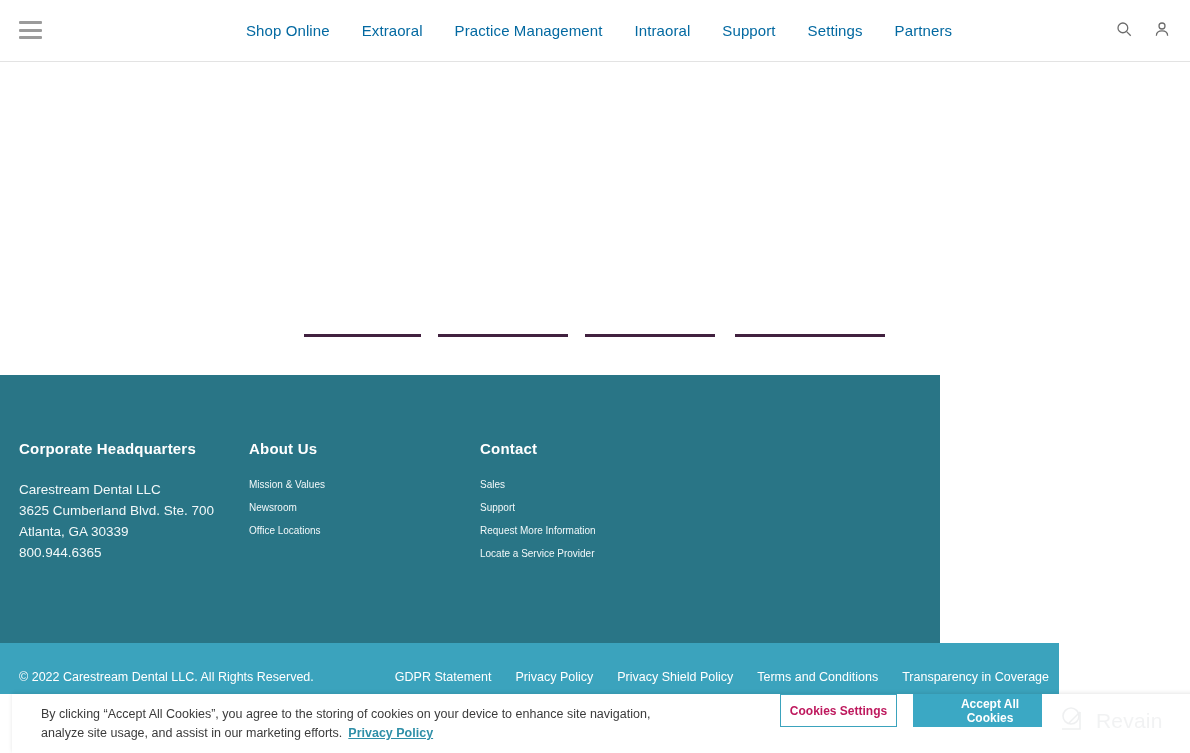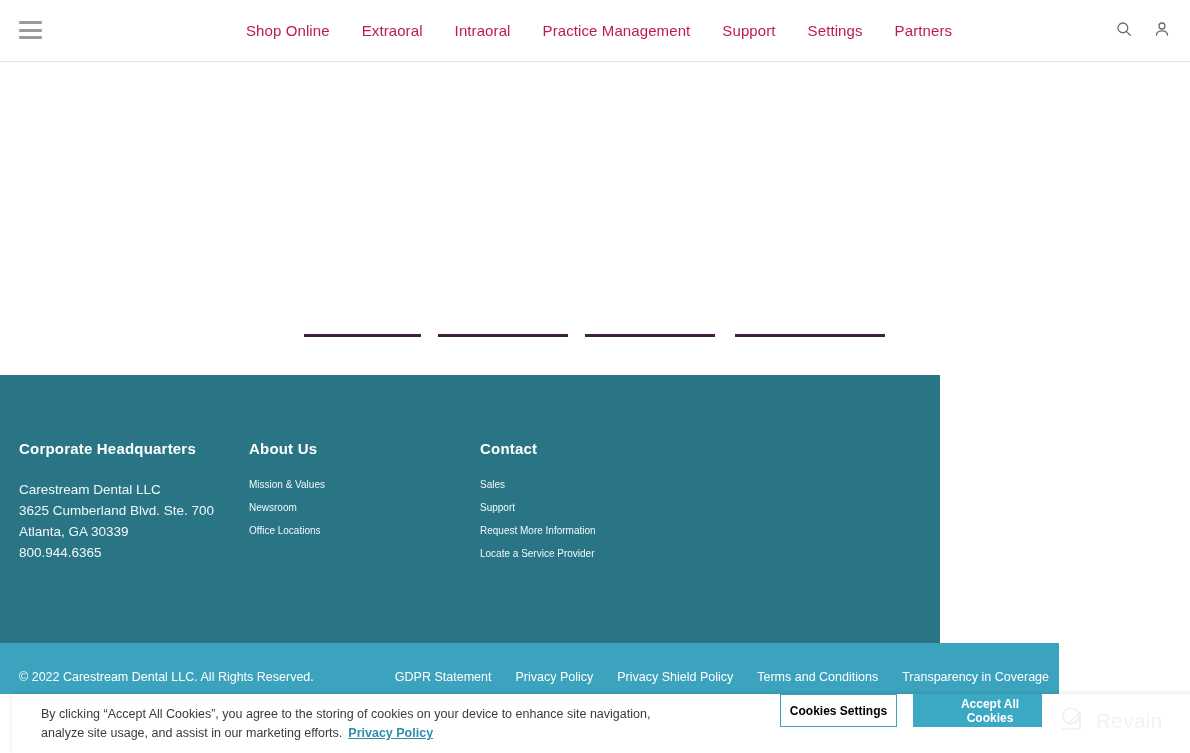--- a/index.html
+++ b/index.html
@@ -25,21 +25,21 @@
     display: flex; flex-direction: column; justify-content: space-between;
     cursor: pointer;
   }
   .hamburger span { display:block; width: 23px; height: 3px; background: #9b9b9b; border-radius: 1px; }
 
   .nav {
     position: absolute; left: 246px; top: 0; height: 61px;
     display: flex; align-items: center; gap: 0;
   }
   .nav-item {
-    font-size: 15px; color: #be185d; white-space: nowrap;
+    font-size: 15px; color: #0369a1; white-space: nowrap;
     padding: 0 16px; line-height: 61px; cursor: pointer;
     letter-spacing: 0.1px;
   }
   .nav-item:first-child { padding-left: 0; }
 
   .header-icons { position: absolute; right: 18px; top: 18px; display: flex; gap: 18px; align-items:center; }
   .hicon { width: 20px; height: 22px; cursor: pointer; color: #6b6b6b; display:flex; align-items:center; justify-content:center; }
   .hicon svg { display:block; }
 
   
@@ -102,21 +102,21 @@
     position: absolute; left: 29px; top: 11px;
     width: 640px; font-size: 12.5px; color: #3b3b3b; line-height: 19px;
   }
   .cookie-text .pp {
     color: #2f8fa8; font-weight: bold; text-decoration: underline; cursor: pointer; margin-left: 6px;
   }
   .btn-settings {
     position: absolute; left: 780px; top: 694px;
     width: 117px; height: 33px;
     border: 1px solid #3ba3bd; background: #ffffff;
-    color: #000000; font-size: 12px; font-weight: bold;
+    color: #be185d; font-size: 12px; font-weight: bold;
     font-family: "Liberation Sans", sans-serif;
     cursor: pointer;
   }
   .btn-accept {
     position: absolute; left: 913px; top: 694px;
     width: 129px; height: 33px;
     border: none; background: #3ba8c4;
     color: #ffffff; font-size: 12px; font-weight: bold;
     font-family: "Liberation Sans", sans-serif;
     cursor: pointer;
@@ -138,22 +138,22 @@
   <div class="header">
     <div class="hamburger">
       <span></span>
       <span></span>
       <span></span>
     </div>
 
     <div class="nav">
       <div class="nav-item">Shop Online</div>
       <div class="nav-item">Extraoral</div>
+      <div class="nav-item">Practice Management</div>
       <div class="nav-item">Intraoral</div>
-      <div class="nav-item">Practice Management</div>
       <div class="nav-item">Support</div>
       <div class="nav-item">Settings</div>
       <div class="nav-item">Partners</div>
     </div>
 
     <div class="header-icons">
       <div class="hicon">
         <svg width="18" height="18" viewBox="0 0 24 24" fill="none" stroke="#6b6b6b" stroke-width="1.7">
           <circle cx="10.5" cy="10.5" r="6.5"></circle>
             <line x1="15.5" y1="15.5" x2="21" y2="21"></line>

